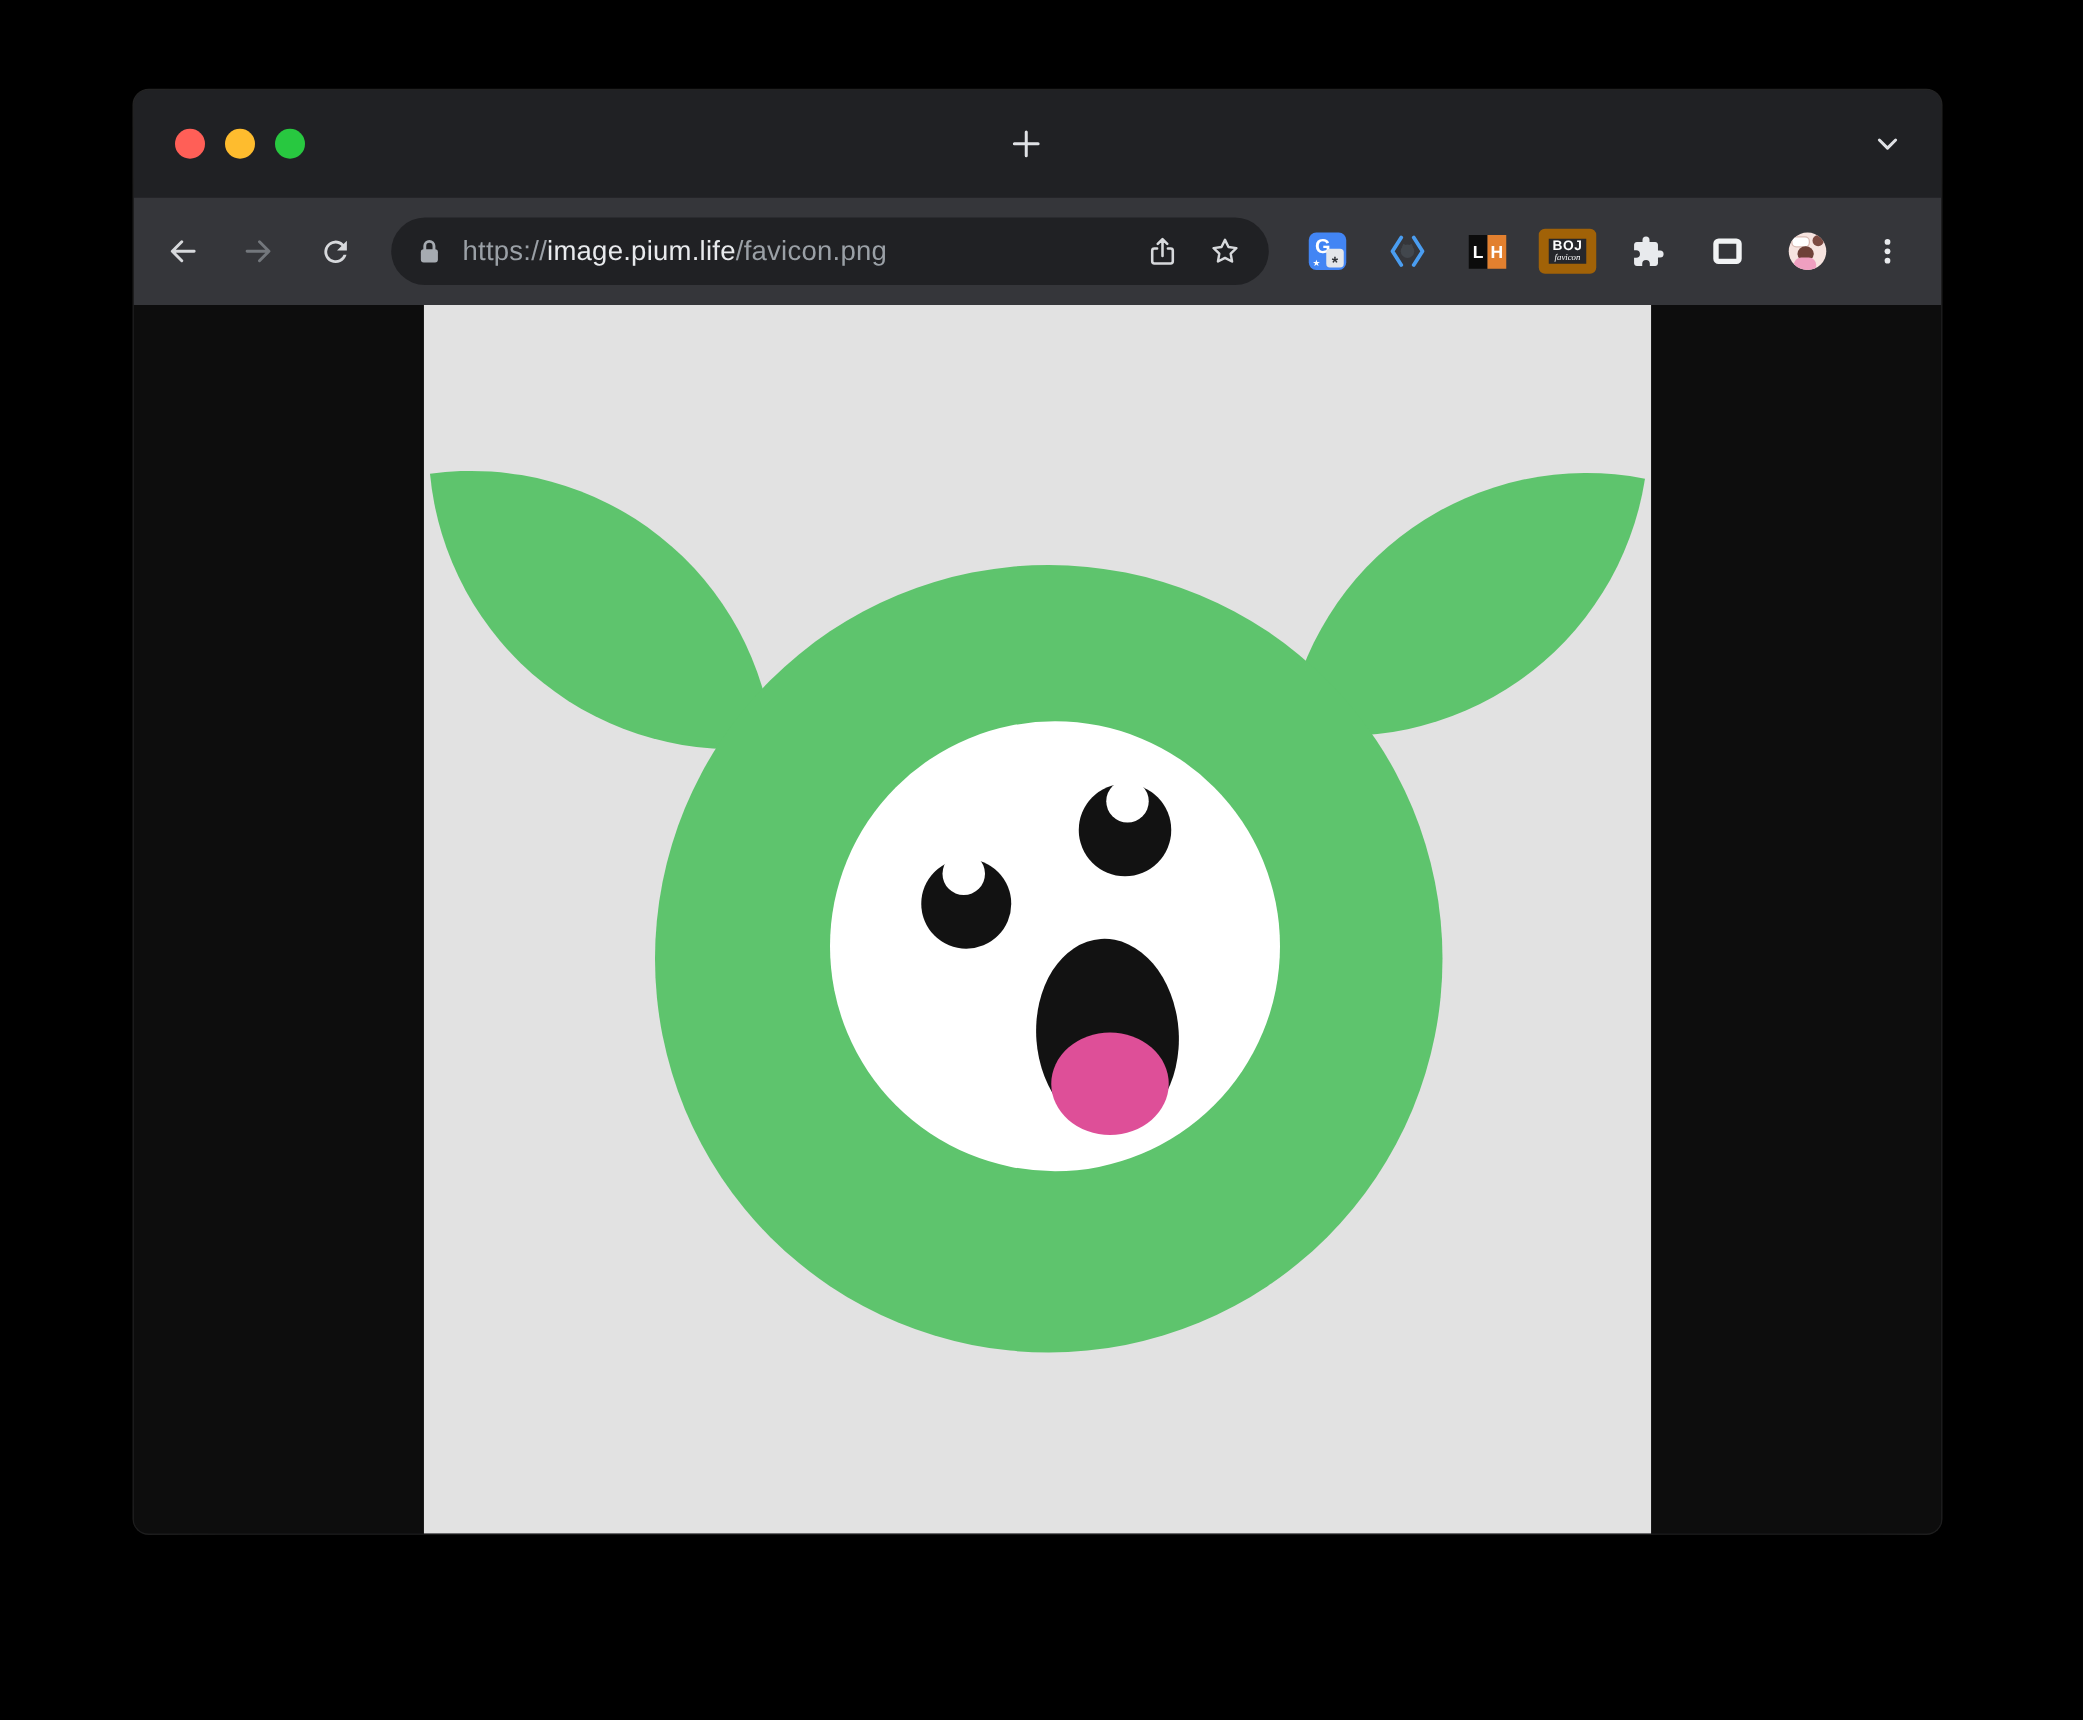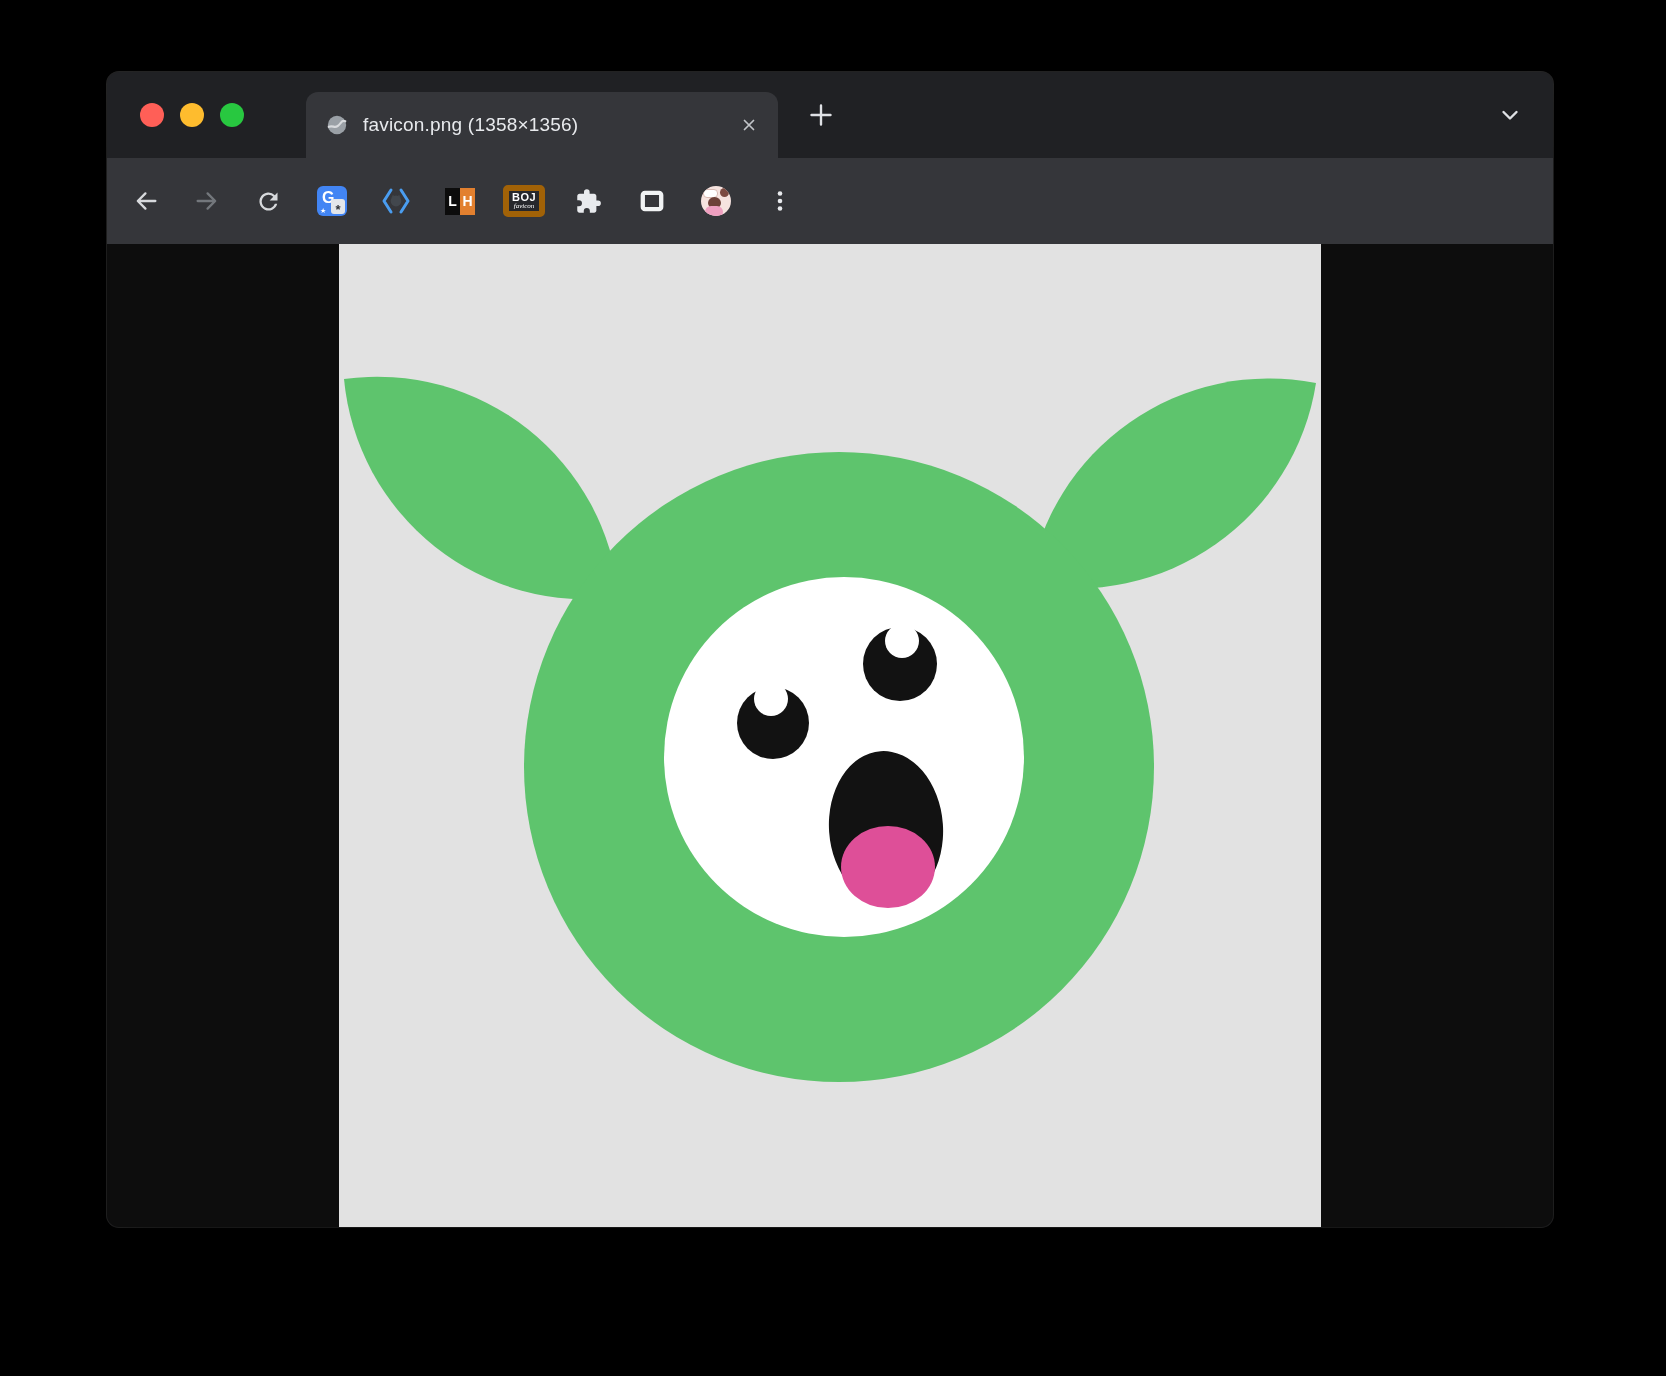--- a/index.html
+++ b/index.html
@@ -61,21 +61,21 @@
              background:#e3e6ea; border-radius:3px; display:flex; align-items:center; justify-content:center; }
   .tr-mark { color:#2f3237; font-size:13px; font-weight:bold; line-height:1; margin-top:5px; }
 
   .lh { display:flex; }
   .lh-tile { width:15px; height:27px; display:flex; align-items:center; justify-content:center;
              color:#fff; font-size:14px; font-weight:bold; }
   .lh-l { background:#0c0c0c; }
   .lh-h { background:#e2802f; }
 
   .boj { display:flex; flex-direction:column; align-items:center; justify-content:center;
-         border:6px solid #a16207; border-radius:5px; padding:1px 3px; background:#26272b; }
+         border:8px solid #a16207; border-radius:5px; padding:1px 3px; background:#26272b; }
   .boj-t { color:#fff; font-size:11px; font-weight:bold; letter-spacing:.5px; line-height:1; }
   .boj-s { color:#fff; font-size:7px; font-style:italic; line-height:1.1;
            font-family:"Liberation Serif","DejaVu Serif",serif; }
 
   .avatar { width:30px; height:30px; border-radius:50%; background:#f6e3df; position:relative; overflow:hidden; }
   .av-bubble { position:absolute; left:2px; top:3px; width:15px; height:9px; background:#fff;
                border:1px solid #d9bab3; border-radius:4px; }
   .av-head2 { position:absolute; right:2px; top:2px; width:9px; height:9px; background:#7c4a41; border-radius:50%; }
   .av-head { position:absolute; left:7px; top:11px; width:13px; height:12px; background:#6e4138; border-radius:50%; }
   .av-body { position:absolute; left:4px; top:20px; width:18px; height:12px; background:#ef9fc0; border-radius:6px; }
@@ -91,32 +91,20 @@
 <div class="stage">
   <div class="window">
 
     <div class="tabstrip">
       <div class="traffic">
         <span class="light red"></span>
         <span class="light yellow"></span>
         <span class="light green"></span>
       </div>
 
-      <div class="tab">
-        <svg class="tab-globe" viewBox="0 0 24 24">
-          <circle cx="12" cy="12" r="10" fill="#9aa0a6"></circle>
-          <path d="M3 14 C8 12 9 16 13 13 S17 6 21 8" stroke="#d8dadd" stroke-width="2.4" fill="none" stroke-linecap="round"></path>
-        </svg>
-        <span class="tab-title">favicon.png (1358×1356)</span>
-        <span class="tab-close">
-          <svg width="18" height="18" viewBox="0 0 20 20">
-            <path d="M5 5 L15 15 M15 5 L5 15" stroke="#c2c5c9" stroke-width="1.9" stroke-linecap="round"></path>
-          </svg>
-        </span>
-      </div>
 
       <div class="newtab">
         <svg width="30" height="30" viewBox="0 0 30 30">
           <path d="M15 5.5 V24.5 M5.5 15 H24.5" stroke="#dfe1e5" stroke-width="2.4" stroke-linecap="round"></path>
         </svg>
       </div>
 
       <div class="tabsearch">
         <svg width="24" height="24" viewBox="0 0 24 24">
           <path d="M5.5 9 L12 15.5 L18.5 9" stroke="#dfe1e5" stroke-width="2.4" fill="none" stroke-linecap="round" stroke-linejoin="round"></path>
@@ -134,20 +122,37 @@
         <svg width="28" height="28" viewBox="0 0 24 24">
           <path d="M4 12 H18.5 M12.5 5.5 L19 12 l-6.5 6.5" stroke="#73777c" stroke-width="2" fill="none" stroke-linecap="round" stroke-linejoin="round"></path>
         </svg>
       </button>
       <button class="nav-btn">
         <svg width="27" height="27" viewBox="0 0 24 24">
           <path d="M17.65 6.35A8 8 0 1 0 19.73 14h-2.08A6 6 0 1 1 12 6c1.66 0 3.14.69 4.22 1.78L13 11h7V4l-2.35 2.35z" fill="#d7d9dc"></path>
         </svg>
       </button>
 
+      <div class="omnibox">
+        <svg width="17" height="21" viewBox="0 0 16 20">
+          <path d="M4.5 9 V5.5 a3.5 3.5 0 0 1 7 0 V9" fill="none" stroke="#a6abb1" stroke-width="2.2"></path>
+          <rect x="1.5" y="8" width="13" height="10" rx="2.2" fill="#a6abb1"></rect>
+        </svg>
+        <span class="url"><span class="dim">https://</span><span class="host">image.pium.life</span><span class="dim">/favicon.png</span></span>
+        <span class="box-ic share-ic">
+          <svg width="26" height="26" viewBox="0 0 24 24">
+            <path d="M12 15.5 V3.5 M8.5 6.5 L12 3 l3.5 3.5 M8 10 H6 a1.6 1.6 0 0 0 -1.6 1.6 v7.8 A1.6 1.6 0 0 0 6 21 h12 a1.6 1.6 0 0 0 1.6 -1.6 v-7.8 A1.6 1.6 0 0 0 18 10 h-2" stroke="#d7d9dc" stroke-width="1.9" fill="none" stroke-linecap="round" stroke-linejoin="round"></path>
+          </svg>
+        </span>
+        <span class="box-ic star-ic">
+          <svg width="26" height="26" viewBox="0 0 24 24">
+            <path d="M12 3.6 l2.6 5.3 5.8 .8 -4.2 4.1 1 5.8 -5.2 -2.7 -5.2 2.7 1 -5.8 -4.2 -4.1 5.8 -.8 z" stroke="#d7d9dc" stroke-width="1.8" fill="none" stroke-linejoin="round"></path>
+          </svg>
+        </span>
+      </div>
 
       <div class="ext-row">
         <div class="ext">
           <div class="tr-sq">
             <span class="tr-g">G</span>
             <span class="tr-star">★</span>
             <span class="tr-card">
                 <span class="tr-mark">*</span>
               </span>
           </div>

